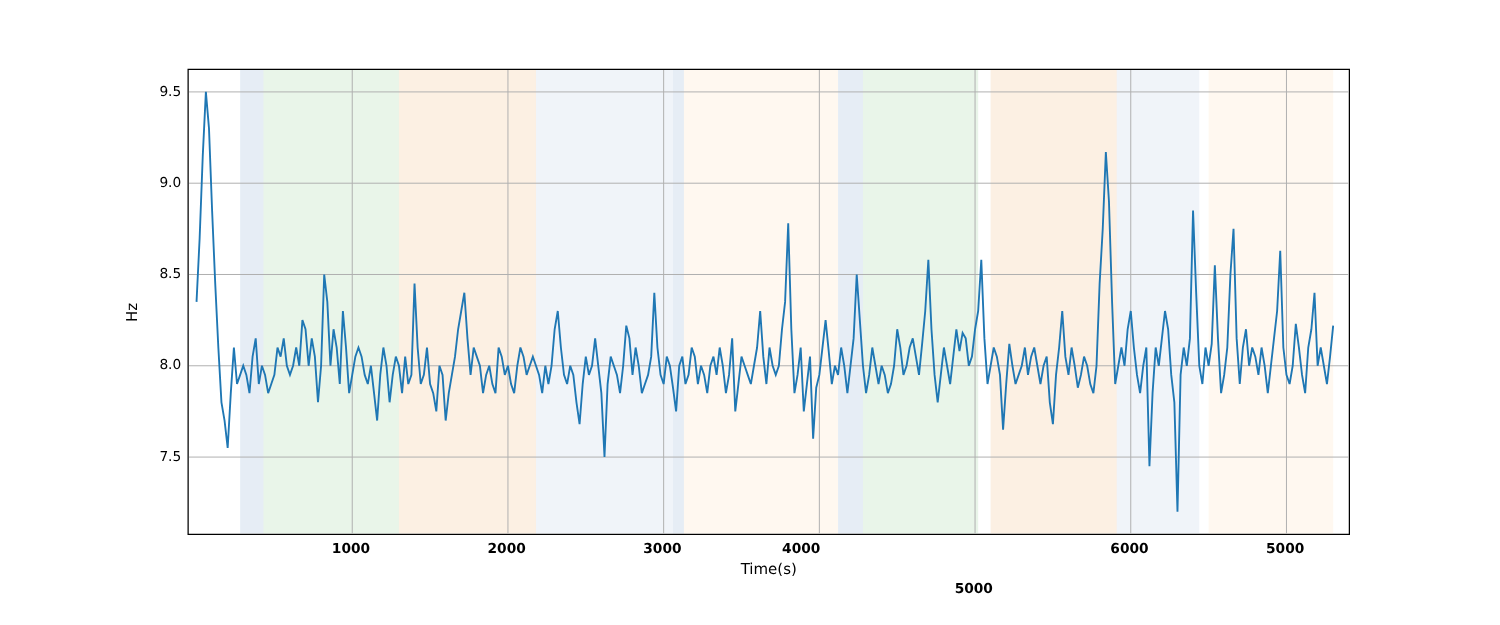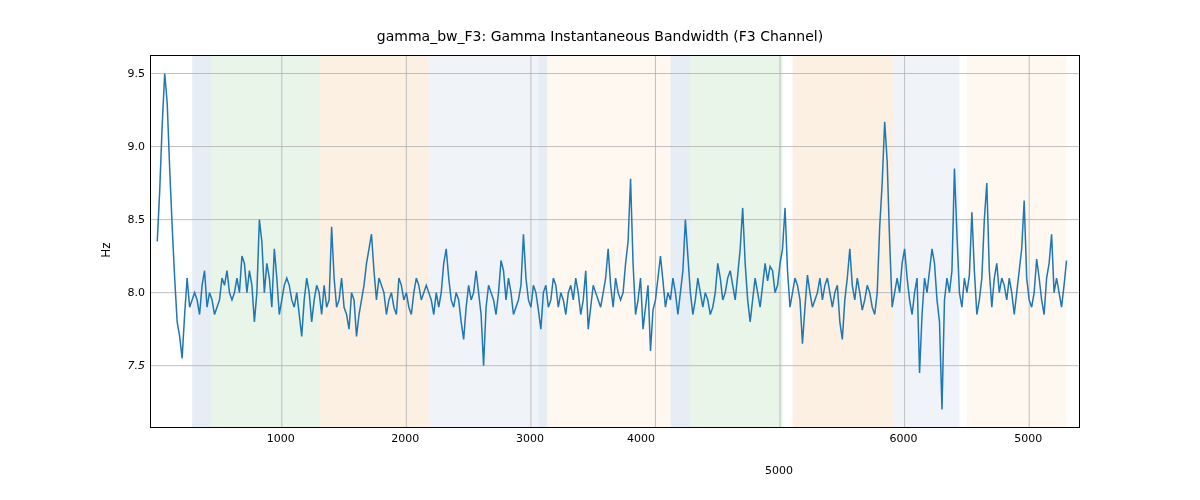--- a/index.html
+++ b/index.html
@@ -64,36 +64,37 @@
     top: 50%;
     transform: translateY(-50%) rotate(-90deg);
     transform-origin: center;
   }
   .tick-label-x {
     position: absolute;
     top: 432px;
     font-size: 11px;
     color: #000;
     transform: translateX(-50%);
+    font-weight: bold;
   }
   .tick-label-y {
     position: absolute;
     right: 1055px;
     font-size: 11px;
     color: #000;
     transform: translateY(-50%);
   }
 </style>
 </head>
 <body>
 
 <div class="figure">
-  <div class="title">gamma_bw_F3: Gamma Instantaneous Bandwidth (F3 Channel)</div>
 
   <div class="ylabel">Hz</div>
+  <div class="xlabel">Time(s)</div>
 
   <div class="axes">
     <svg id="plot-svg" width="928" height="371" viewBox="0 0 928 371" preserveAspectRatio="none">
       <g id="band-group">
           <rect x="41.106040268456375" y="0" width="18.684563758389267" height="371" fill="#9db9d9" class="band"></rect>
           <rect x="59.79060402684564" y="0" width="108.3704697986577" height="371" fill="#a7d9a7" class="band"></rect>
           <rect x="168.16107382550334" y="0" width="109.61610738255038" height="371" fill="#f5c38e" class="band"></rect>
           <rect x="277.7771812080537" y="0" width="109.6161073825503" height="371" fill="#c3d5e8" class="band"></rect>
           <rect x="387.393288590604" y="0" width="8.7194630872483" height="371" fill="#9db9d9" class="band"></rect>
           <rect x="396.1127516778523" y="0" width="123.31812080536918" height="371" fill="#ffe2c2" class="band"></rect>
@@ -124,19 +125,19 @@
   <div id="xtick-container">
       <span class="tick-label-x" style="left: 280.792px;">1000</span>
       <span class="tick-label-x" style="left: 405.356px;">2000</span>
       <span class="tick-label-x" style="left: 529.919px;">3000</span>
       <span class="tick-label-x" style="left: 641px; text-align: center;">4000</span>
       <span class="tick-label-x" style="left: 779.047px; margin-top: 32px;">5000</span>
       <span class="tick-label-x" style="left: 903.611px;">6000</span>
       <span class="tick-label-x" style="left: 1028.17px;">5000</span>
     </div>
   <div id="ytick-container">
-      <span class="tick-label-y" style="top: 364.654px; font-style: italic;">7.5</span>
+      <span class="tick-label-y" style="top: 364.654px;">7.5</span>
       <span class="tick-label-y" style="top: 291.622px; margin-left: 24px;">8.0</span>
       <span class="tick-label-y" style="top: 218.591px;">8.5</span>
       <span class="tick-label-y" style="top: 145.559px;">9.0</span>
       <span class="tick-label-y" style="top: 72.5276px;">9.5</span>
     </div>
 </div>
 
 </body></html>

